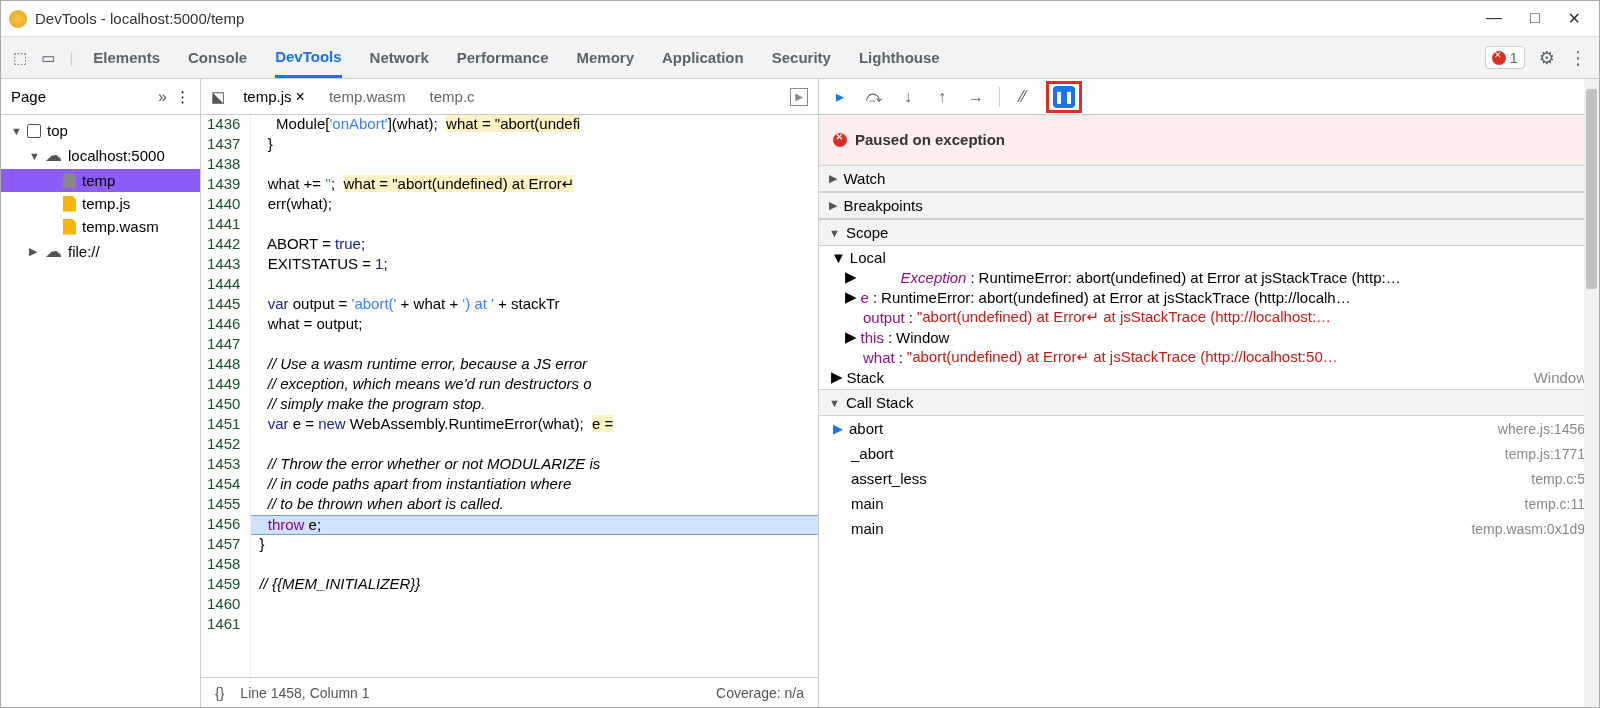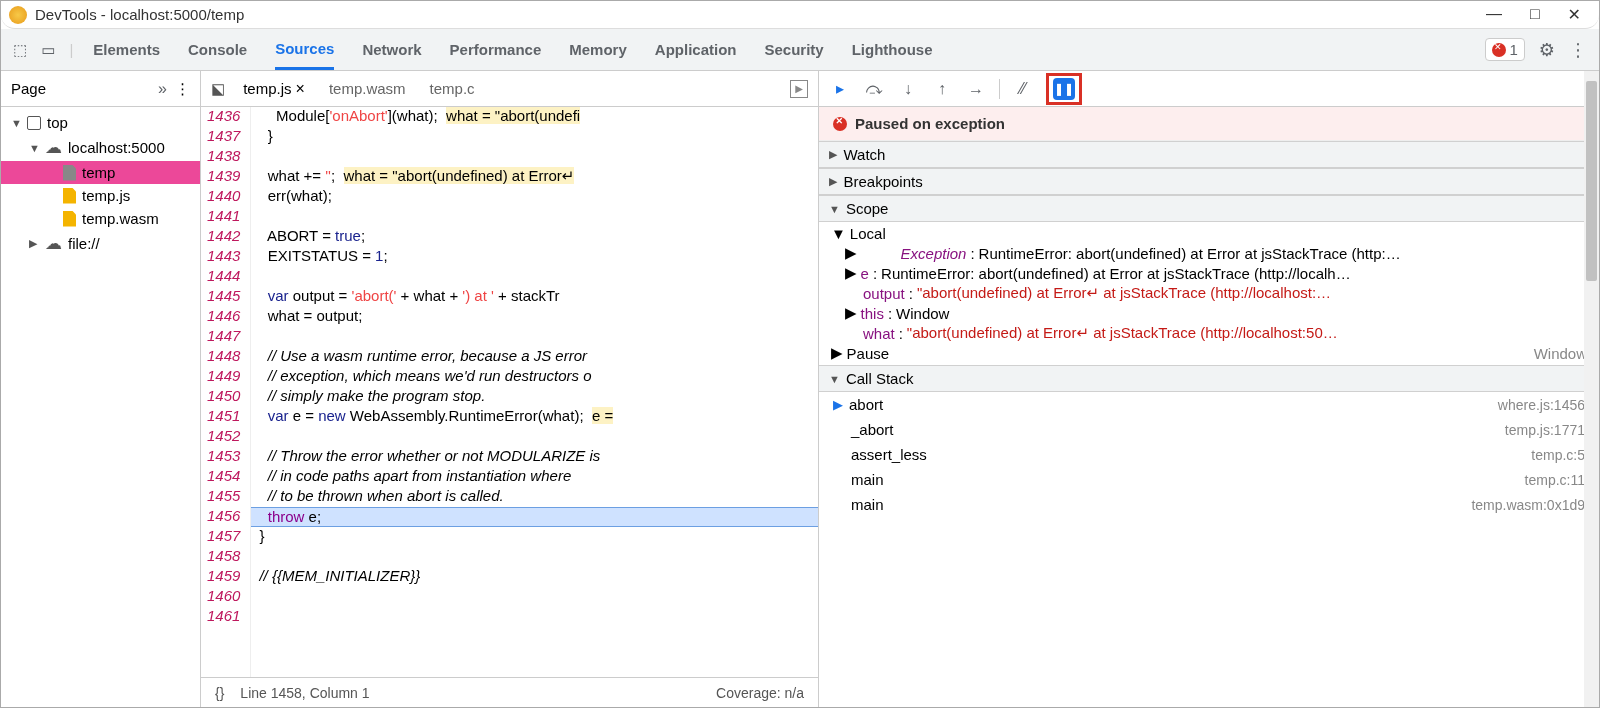--- a/index.html
+++ b/index.html
@@ -1,72 +1,72 @@
 <!DOCTYPE html>
 <html><head>
 <meta charset="utf-8">
 <style>
 * { margin: 0; padding: 0; box-sizing: border-box; font-family: "Segoe UI", Arial, sans-serif; }
 body { background: #fff; width: 1600px; height: 708px; overflow: hidden; border: 1px solid #aaa; display: flex; flex-direction: column; }
-.titlebar { height: 28px; background: #fff; display: flex; align-items: center; padding: 0 8px; border-bottom: 1px solid #ddd; border-radius: 16px; }
+.titlebar { height: 36px; background: #fff; display: flex; align-items: center; padding: 0 8px; border-bottom: 1px solid #ddd; }
 .titlebar .tb-icon { width: 18px; height: 18px; background: radial-gradient(circle,#f7c948,#e89a1a); border-radius: 50%; margin-right: 8px; }
 .titlebar .tb-title { font-size: 15px; color: #333; flex: 1; }
 .titlebar .winbtns { display: flex; gap: 28px; margin-right: 10px; font-size: 16px; color: #333; }
 .toolbar { height: 42px; background: #f1f3f4; display: flex; align-items: center; padding: 0 12px; border-bottom: 1px solid #ccc; font-size: 15px; color: #5f6368; }
 .toolbar .lefticons { display: flex; gap: 14px; margin-right: 20px; color: #5f6368; }
 .toolbar .tabs { display: flex; gap: 28px; align-items: stretch; height: 100%; }
 .toolbar .tab { display: flex; align-items: center; height: 100%; cursor: pointer; font-weight: bold; }
 .toolbar .tab.active { color: #1a73e8; border-bottom: 3px solid #1a73e8; }
 .toolbar .rightgrp { margin-left: auto; display: flex; align-items: center; gap: 14px; }
 .errbadge { display: flex; align-items: center; border: 1px solid #ccc; border-radius: 4px; padding: 2px 6px; gap: 4px; background: #fff; }
 .errcircle { width: 14px; height: 14px; background: #d93025; border-radius: 50%; position: relative; }
 .errcircle::after { content: '✕'; color: #fff; font-size: 9px; position: absolute; top: -1px; left: 2.5px; }
 .gearicon, .kebabicon { font-size: 18px; color: #5f6368; cursor: pointer; }
 .mainrow { flex: 1; display: flex; min-height: 0; }
 .sidebar { width: 200px; border-right: 1px solid #ccc; display: flex; flex-direction: column; background: #fff; }
 .sb-head { height: 36px; display: flex; align-items: center; padding: 0 10px; border-bottom: 1px solid #ccc; font-size: 15px; }
 .sb-head .sb-chev { margin-left: auto; font-size: 16px; color: #5f6368; }
 .sb-tree { flex: 1; padding: 4px 0; font-size: 15px; overflow: hidden; }
 .sb-item { display: flex; align-items: center; gap: 6px; padding: 3px 10px; cursor: pointer; }
-.sb-item.sel { background: #ec4899; text-align: right; }
+.sb-item.sel { background: #8b5cf6; text-align: right; }
 .tri { font-size: 11px; color: #555; width: 10px; }
 .folder-icon { width: 14px; height: 14px; border: 1.5px solid #555; border-radius: 2px; }
 .cloud-icon::before { content: '☁'; color: #555; font-size: 17px; }
 .file-icon { width: 13px; height: 16px; background: #888; clip-path: polygon(0 0,70% 0,100% 25%,100% 100%,0 100%); }
 .file-icon.y { background: #f4b400; }
 .center { flex: 1; display: flex; flex-direction: column; border-right: 1px solid #ccc; min-width: 0; }
 .ed-tabs { height: 36px; display: flex; align-items: center; padding: 0 10px; border-bottom: 1px solid #ccc; font-size: 15px; gap: 18px; }
 .ed-tabs .nav { color: #555; }
 .edtab { display: flex; align-items: center; gap: 4px; color: #666; cursor: pointer; }
 .edtab.active { color: #000; }
 .edtab .cls { font-size: 16px; }
 .runicon { margin-left: auto; width: 18px; height: 18px; border: 1.5px solid #888; display: flex; align-items: center; justify-content: center; color: #888; font-size: 10px; }
 .codearea { flex: 1; display: flex; font-family: Consolas, monospace; font-size: 15px; overflow: hidden; position: relative; }
-.gutter { background: #fff; color: #be185d; text-align: center; padding: 0 10px 0 6px; border-right: 1px solid #eee; font-style: italic; }
+.gutter { background: #fff; color: #14532d; text-align: center; padding: 0 10px 0 6px; border-right: 1px solid #eee; }
 .codelines { flex: 1; white-space: pre; overflow: hidden; position: relative; }
 .codelines .line { height: 20px; padding-left: 8px; }
 .gutter .line { height: 20px; }
 .hl-yellow { background: #fdf2c4; }
 .hl-exec { background: #cfe2ff; border-top: 1px solid #6c9fe2; border-bottom: 1px solid #6c9fe2; }
 .kw-blue { color: #1a238e; }
 .kw-purple { color: #8b008b; }
-.str { color: #ef4444; }
+.str { color: #3b82f6; }
 .cmt { color: #000000; font-style: italic; }
 .statusbar { height: 30px; border-top: 1px solid #ccc; display: flex; align-items: center; padding: 0 14px; font-size: 14px; color: #555; gap: 16px; }
 .statusbar .cov { margin-left: auto; }
 .debugger { width: 780px; display: flex; flex-direction: column; background: #fff; min-width: 0; }
 .dbgtoolbar { height: 36px; display: flex; align-items: center; padding: 0 10px; border-bottom: 1px solid #ccc; gap: 12px; }
 .dbgtoolbar .dbgbtn { width: 22px; text-align: center; color: #5f6368; font-size: 16px; cursor: pointer; }
 .dbgtoolbar .resume { color: #1a73e8; }
 .dbgtoolbar .sep { width: 1px; height: 20px; background: #ccc; }
 .dbgtoolbar .pausehl { border: 3px solid #d93025; padding: 2px 4px; }
 .dbgtoolbar .pausebtn { width: 22px; height: 22px; background: #1a73e8; border-radius: 4px; color: #fff; display: flex; align-items: center; justify-content: center; font-size: 12px; }
 .pauseopt { padding: 8px 12px; display: flex; align-items: center; gap: 8px; border: 3px solid #d93025; margin: 2px; width: fit-content; font-size: 15px; }
 .pauseopt input { accent-color: #1a73e8; width: 16px; height: 16px; }
-.excbanner { background: #fdeeee; padding: 8px 14px; border-bottom: 1px solid #eee; }
+.excbanner { background: #fdeeee; padding: 16px 14px; border-bottom: 1px solid #eee; }
 .excbanner .row1 { display: flex; align-items: center; gap: 8px; font-weight: 600; color: #333; font-size: 15px; }
 .excbanner .row2 { color: #c5221f; font-family: Consolas, monospace; font-size: 15px; padding-left: 22px; margin-top: 2px; }
 .secthead { background: #f1f3f4; border-top: 1px solid #d0d0d0; border-bottom: 1px solid #d0d0d0; padding: 4px 10px; font-size: 15px; display: flex; align-items: center; gap: 6px; }
 .secthead .tw { font-size: 11px; color: #555; }
 .scopebody { font-family: Consolas, monospace; font-size: 15px; padding: 2px 0; }
 .scoperow { display: flex; align-items: center; padding: 1px 12px; gap: 4px; white-space: nowrap; overflow: hidden; }
 .sc-red { color: #881280; }
 .sc-it { font-style: italic; margin-left: 40px; }
 .sc-str { color: #c41a16; }
 .scoperow .right { margin-left: auto; color: #888; }
@@ -91,21 +91,21 @@
 
 <div class="toolbar">
   <div class="lefticons">
     <span>⬚</span>
     <span>▭</span>
     <span style="color:#ccc">|</span>
   </div>
   <div class="tabs" id="main-tabs">
       <div class="tab">Elements</div>
       <div class="tab">Console</div>
-      <div class="tab active">Sources</div>
+      <div class="tab active">DevTools</div>
       <div class="tab">Network</div>
       <div class="tab">Performance</div>
       <div class="tab">Memory</div>
       <div class="tab">Application</div>
       <div class="tab">Security</div>
       <div class="tab">Lighthouse</div>
     </div>
   <div class="rightgrp">
     <div class="errbadge">
       <div class="errcircle"></div>
@@ -244,21 +244,21 @@
         </div>
       <div id="scope-rows">
           <div class="scoperow" style="padding-left: 26px;"><span class="tw">▶ </span><span class="sc-it sc-red">Exception</span>: <span class="">RuntimeError: abort(undefined) at Error at jsStackTrace (http:…</span></div>
           <div class="scoperow" style="padding-left: 26px;"><span class="tw">▶ </span><span class="sc-red">e</span>: <span class="">RuntimeError: abort(undefined) at Error at jsStackTrace (http://localh…</span></div>
           <div class="scoperow" style="padding-left: 26px;"><span style="display:inline-block;width:14px"></span><span class="sc-red">output</span>: <span class="sc-str">"abort(undefined) at Error↵    at jsStackTrace (http://localhost:…</span></div>
           <div class="scoperow" style="padding-left: 26px;"><span class="tw">▶ </span><span class="sc-red">this</span>: <span class="">Window</span></div>
           <div class="scoperow" style="padding-left: 26px;"><span style="display:inline-block;width:14px"></span><span class="sc-red">what</span>: <span class="sc-str">"abort(undefined) at Error↵    at jsStackTrace (http://localhost:50…</span></div>
         </div>
       <div class="scoperow">
           <span class="tw" style="margin-left:0">▶</span>
-          <span>Pause</span>
+          <span>Stack</span>
           <span class="right">Window</span>
         </div>
     </div>
     <div class="secthead">
         <span class="tw">▼</span>
         <span>Call Stack</span>
       </div>
     <div id="callstack">
         <div class="csrow">
           <span class="callmark">▶</span>

